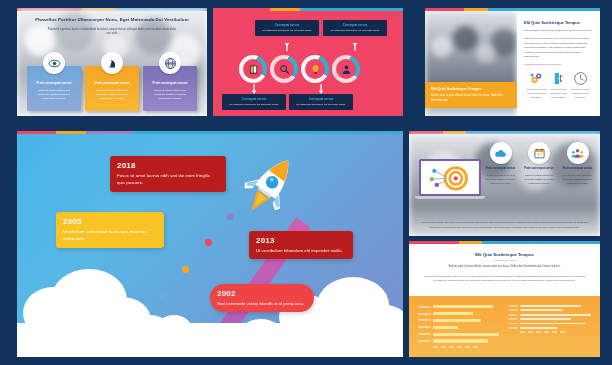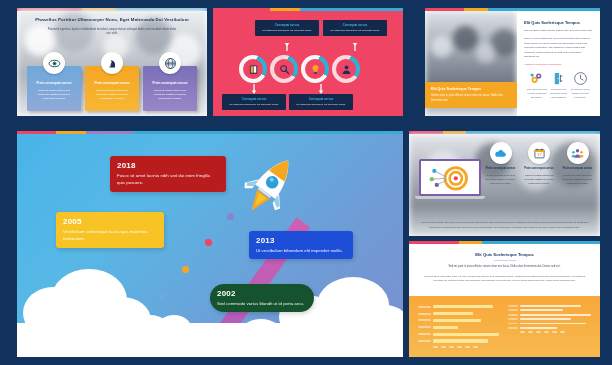--- a/index.html
+++ b/index.html
@@ -95,22 +95,22 @@
   .cloudband .cl { position:absolute; background:#fff; border-radius:50%; }
   .cloudband .base { position:absolute; left:0; right:0; bottom:0; height:34px; background:#fff; }
   .trail { position:absolute; background:linear-gradient(180deg,#cf5fb0,#a85ec0);
       width:17px; border-radius:2px; transform-origin:50% 100%; }
   .tdot { position:absolute; border-radius:50%; }
   .tcard { position:absolute; border-radius:3px; padding:5px 7px; box-shadow:1px 2px 4px rgba(0,0,0,.16); }
   .tcard .ty { font-size:8px; font-weight:700; color:#fff; margin-bottom:2px; letter-spacing:.2px; }
   .tcard .tx { font-size:4.4px; color:#ffffff; line-height:1.65; opacity:.93; }
   #c2018 { background:#b91c1c; }
   #c2007 { background:#f7c325; }
-  #c2013 { background:#1d4ed8; }
-  #c2002 { background:#14532d;border-radius:14px; }
+  #c2013 { background:#b91c1c; }
+  #c2002 { background:#ef4444;border-radius:14px; }
 
   
   .rocket { position:absolute; width:56px; height:56px; }
 
   
   #s5 { left:409px; top:131px; width:191px; height:105px; }
   #s5 .photo { inset:3px 0 0 0; }
   #s5 .ov { position:absolute; inset:3px 0 0 0; background:rgba(255,255,255,.18); }
   #s5 .laptop { position:absolute; left:10px; top:28px; width:62px; }
   #s5 .screen { height:37px; border:2px solid #7b5ea7; border-radius:2px; background:#fff; position:relative; }

